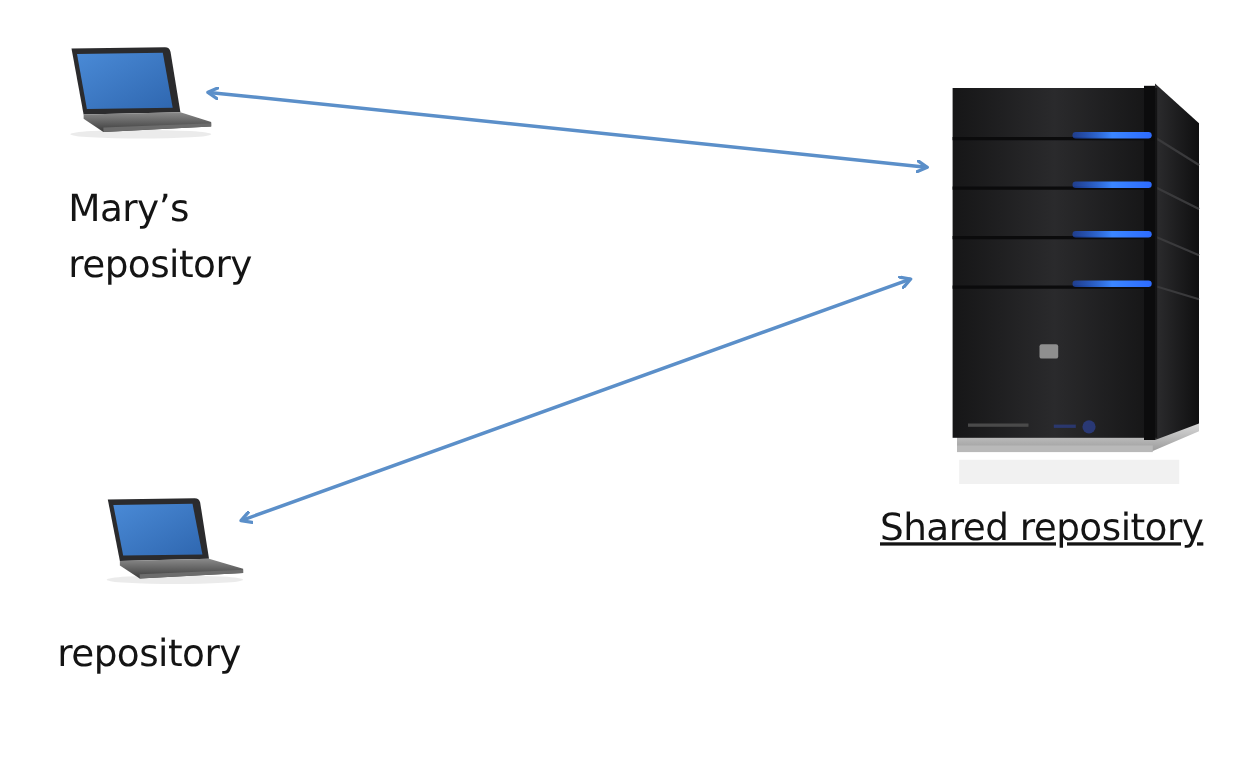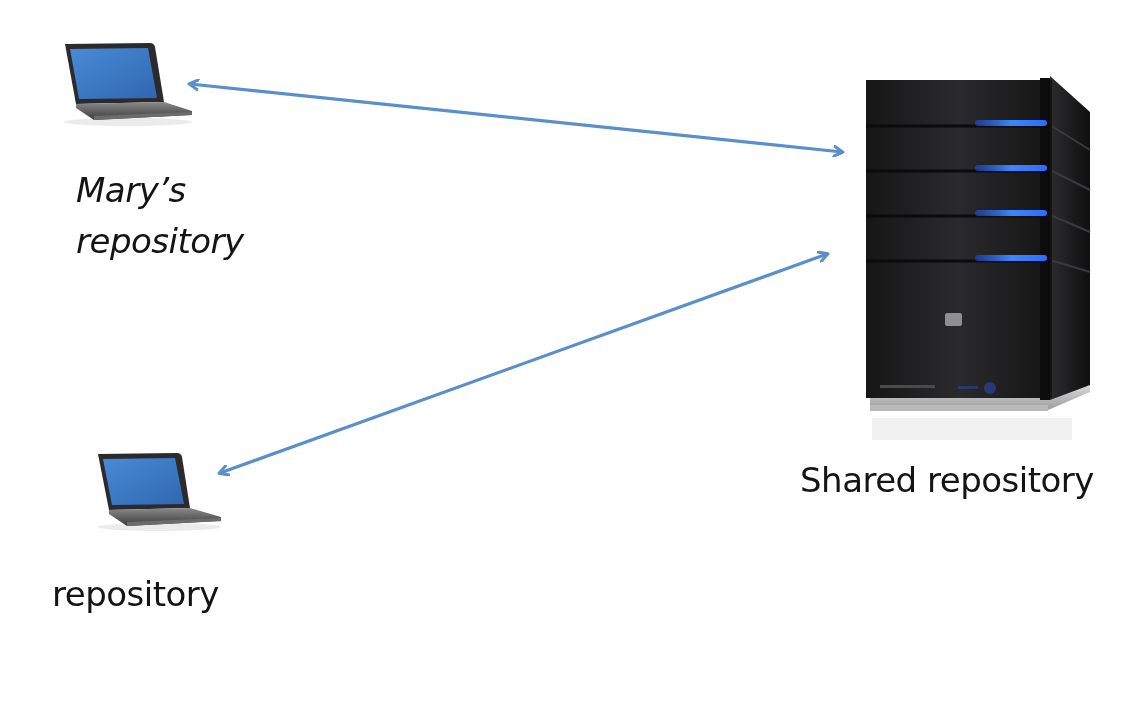--- a/index.html
+++ b/index.html
@@ -1,21 +1,21 @@
 <!DOCTYPE html>
 <html><head>
 <meta charset="utf-8">
 <style>
   html, body { margin: 0; padding: 0; background: #ffffff; }
   body { width: 1132px; height: 702px; position: relative; overflow: hidden;
          font-family: "DejaVu Sans", "Liberation Sans", sans-serif; color: #111; }
   .label { position: absolute; font-size: 34px; line-height: 51px; letter-spacing: -0.5px; color: #141414; }
-  #mary-label { left: 76px; top: 165px; font-style: italic; }
+  #mary-label { left: 62px; top: 165px; }
   #joe-label { left: 52px; top: 569px; }
-  #shared-label { left: 800px; top: 455px; white-space: nowrap; }
+  #shared-label { left: 800px; top: 455px; white-space: nowrap; text-decoration: underline; }
   svg.layer { position: absolute; left: 0; top: 0; }
 </style>
 </head>
 <body>
 
 <svg class="layer" width="1132" height="702" viewBox="0 0 1132 702">
   <defs>
     <marker id="arrowhead" markerWidth="12" markerHeight="12" refX="9" refY="6" orient="auto-start-reverse" markerUnits="userSpaceOnUse">
       <path d="M1,1 L10,6 L1,11" fill="none" stroke="#5b8fc9" stroke-width="3" stroke-linecap="round" stroke-linejoin="round"></path>
     </marker>

